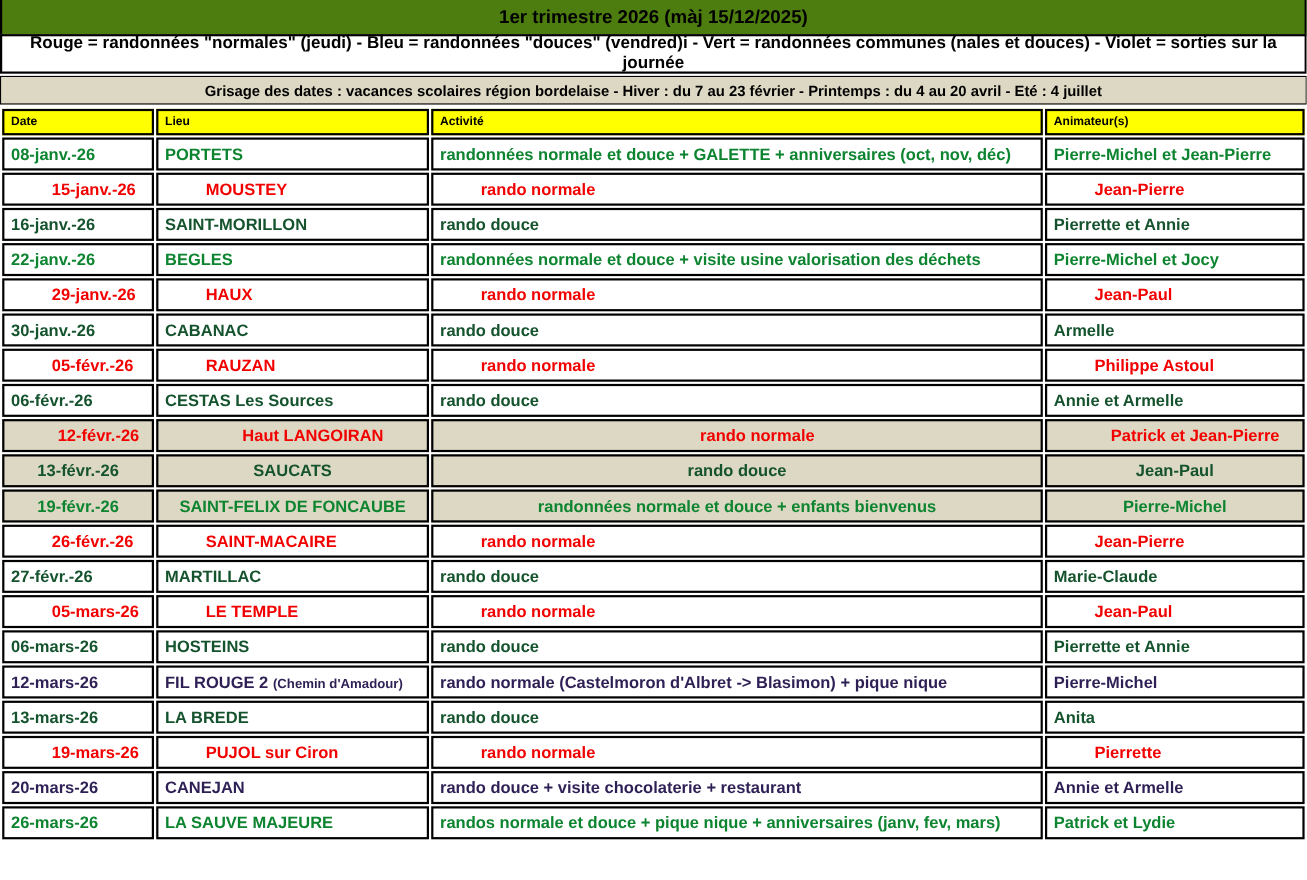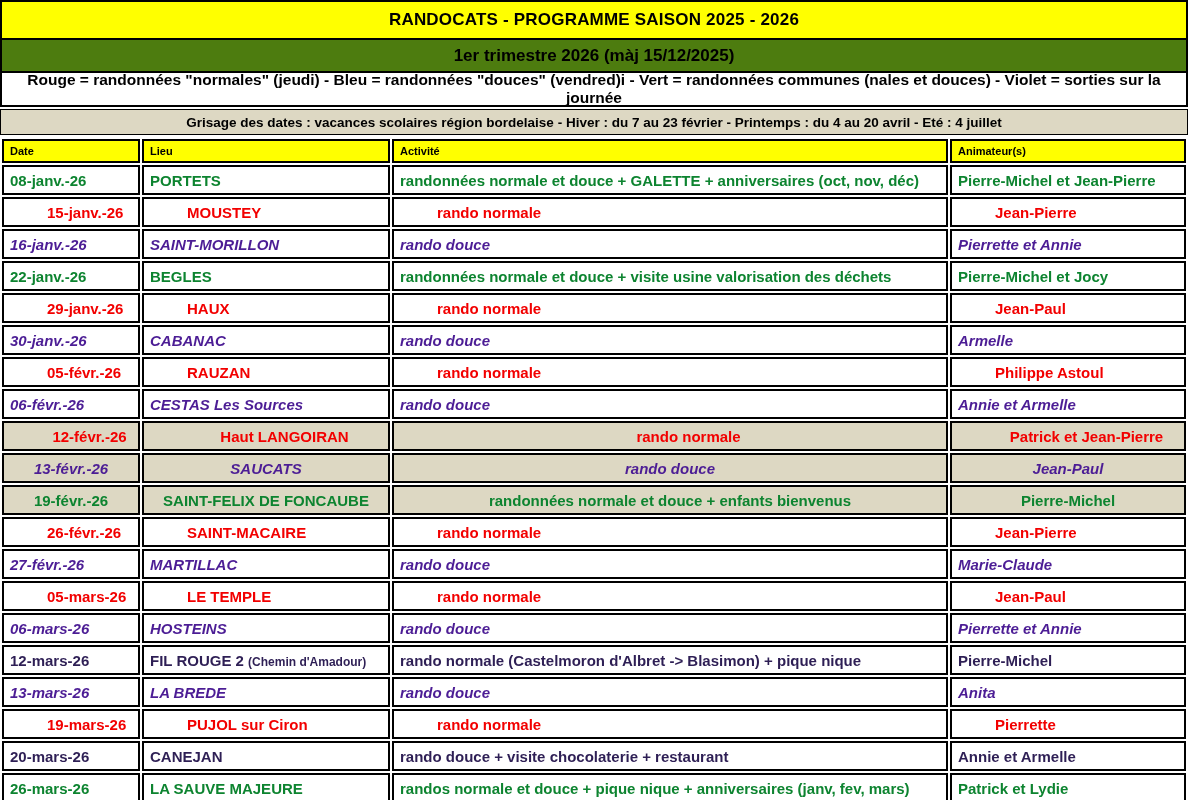--- a/index.html
+++ b/index.html
@@ -70,30 +70,29 @@
     color: #000;
   }
   td {
     height: 30px;
     font-size: 15px;
     background: #ffffff;
   }
   tr.shaded td { background: #ddd8c3; text-align: center; }
   tr.c-red td    { color: #f20000; padding-left: 43px; }
   tr.c-green td  { color: #0d8430; }
-  tr.c-blue td   { color: #4c1d95; font-style: italic; }
+  tr.c-blue td   { color: #14532d; }
   tr.c-violet td { color: #2e1f55; }
   .lieu-note { font-size: 12px; }
 </style>
 </head>
 <body>
 
 <div id="sheet">
 
-  <div class="band band-title">RANDOCATS  -  PROGRAMME  SAISON 2025 - 2026</div>
 
   <div class="band band-subtitle">1er trimestre 2026 (màj 15/12/2025)</div>
 
   <div class="band band-legend">Rouge = randonnées "normales" (jeudi) - Bleu = randonnées "douces" (vendred)i - Vert = randonnées communes (nales et douces) - Violet = sorties sur la journée</div>
 
   <div class="band band-grisage">Grisage des dates : vacances scolaires région bordelaise - Hiver : du 7 au 23 février - Printemps : du 4 au 20 avril - Eté : 4 juillet</div>
 
   <table>
     <colgroup>
       <col style="width:138px">

